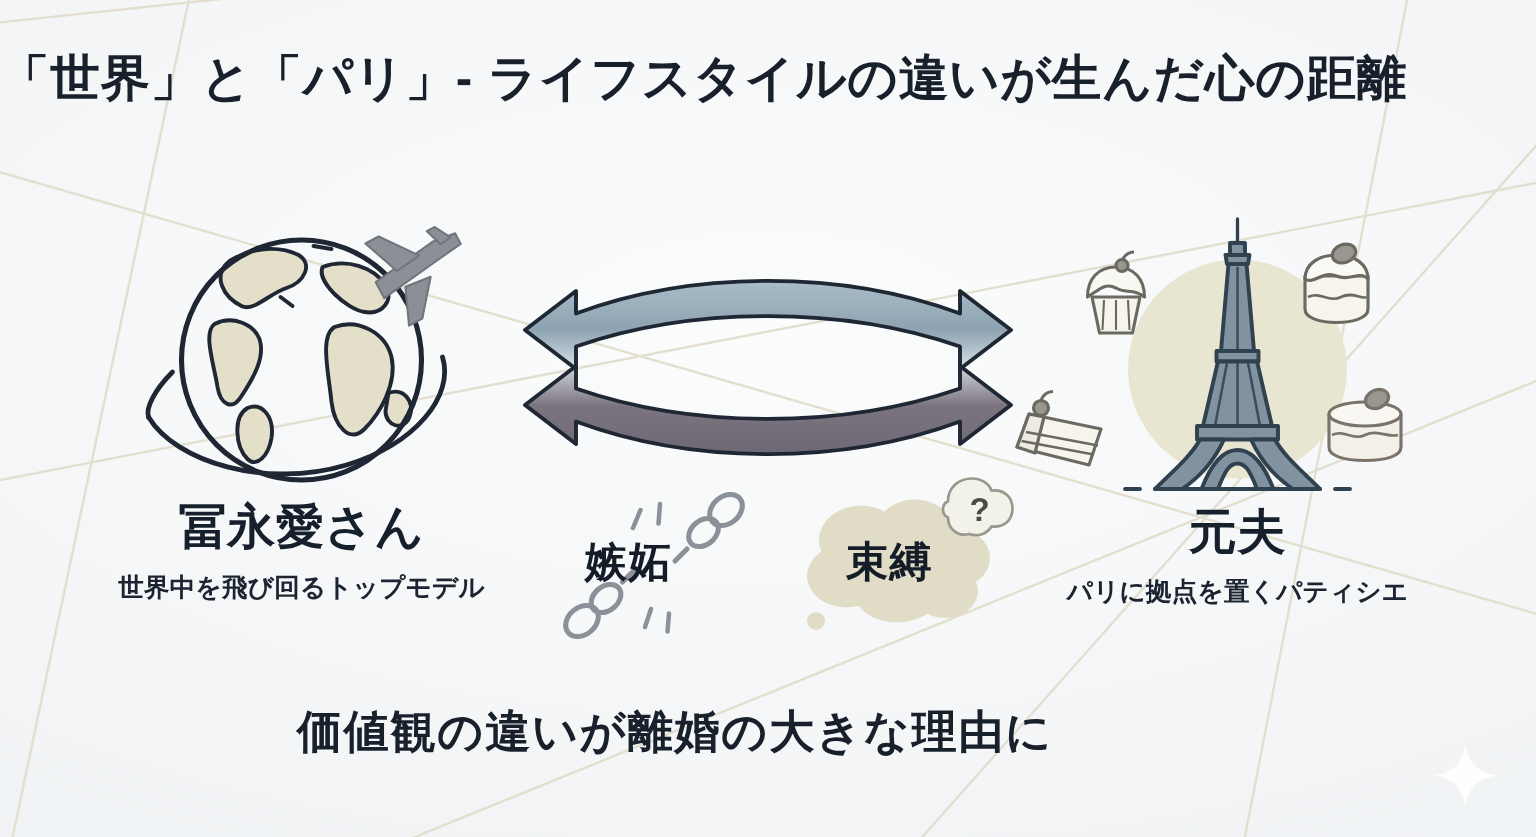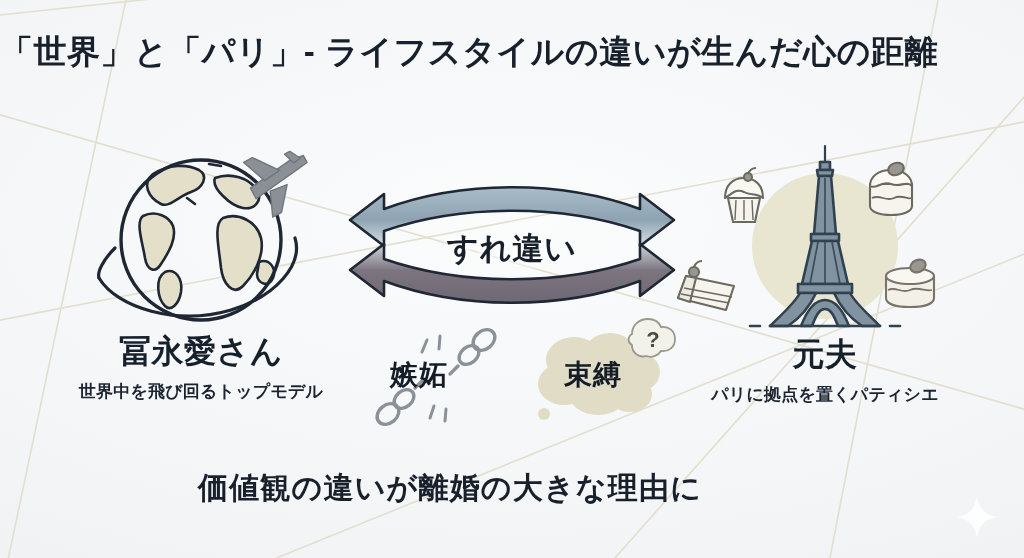--- a/index.html
+++ b/index.html
@@ -253,21 +253,20 @@
              C230,20 130,20 52,47
              L52,62 Z" fill="url(#gTop)" stroke="#1e2733" stroke-width="2.6" stroke-linejoin="round"></path>
 
     <path d="M18,86 L52,112 L52,97
              C130,126 230,126 308,97
              L308,112 L342,86
              L308,60 L308,75
              C230,102 130,102 52,75
              L52,60 Z" fill="url(#gBot)" stroke="#1e2733" stroke-width="2.6" stroke-linejoin="round"></path>
   </svg>
-  <div id="arrow-label">すれ違い</div>
 
   <svg id="icon-chain" viewBox="0 0 140 110">
     <g stroke="#8a9199" stroke-width="3.4" fill="none" stroke-linecap="round">
 
       <ellipse cx="112" cy="18" rx="12" ry="9" transform="rotate(-40 112 18)"></ellipse>
       <ellipse cx="97" cy="33" rx="11" ry="8" transform="rotate(-40 97 33)"></ellipse>
       <path d="M86,44 L78,52"></path>
 
       <ellipse cx="16" cy="92" rx="12" ry="9" transform="rotate(-40 16 92)"></ellipse>
       <ellipse cx="32" cy="77" rx="11" ry="8" transform="rotate(-40 32 77)"></ellipse>

